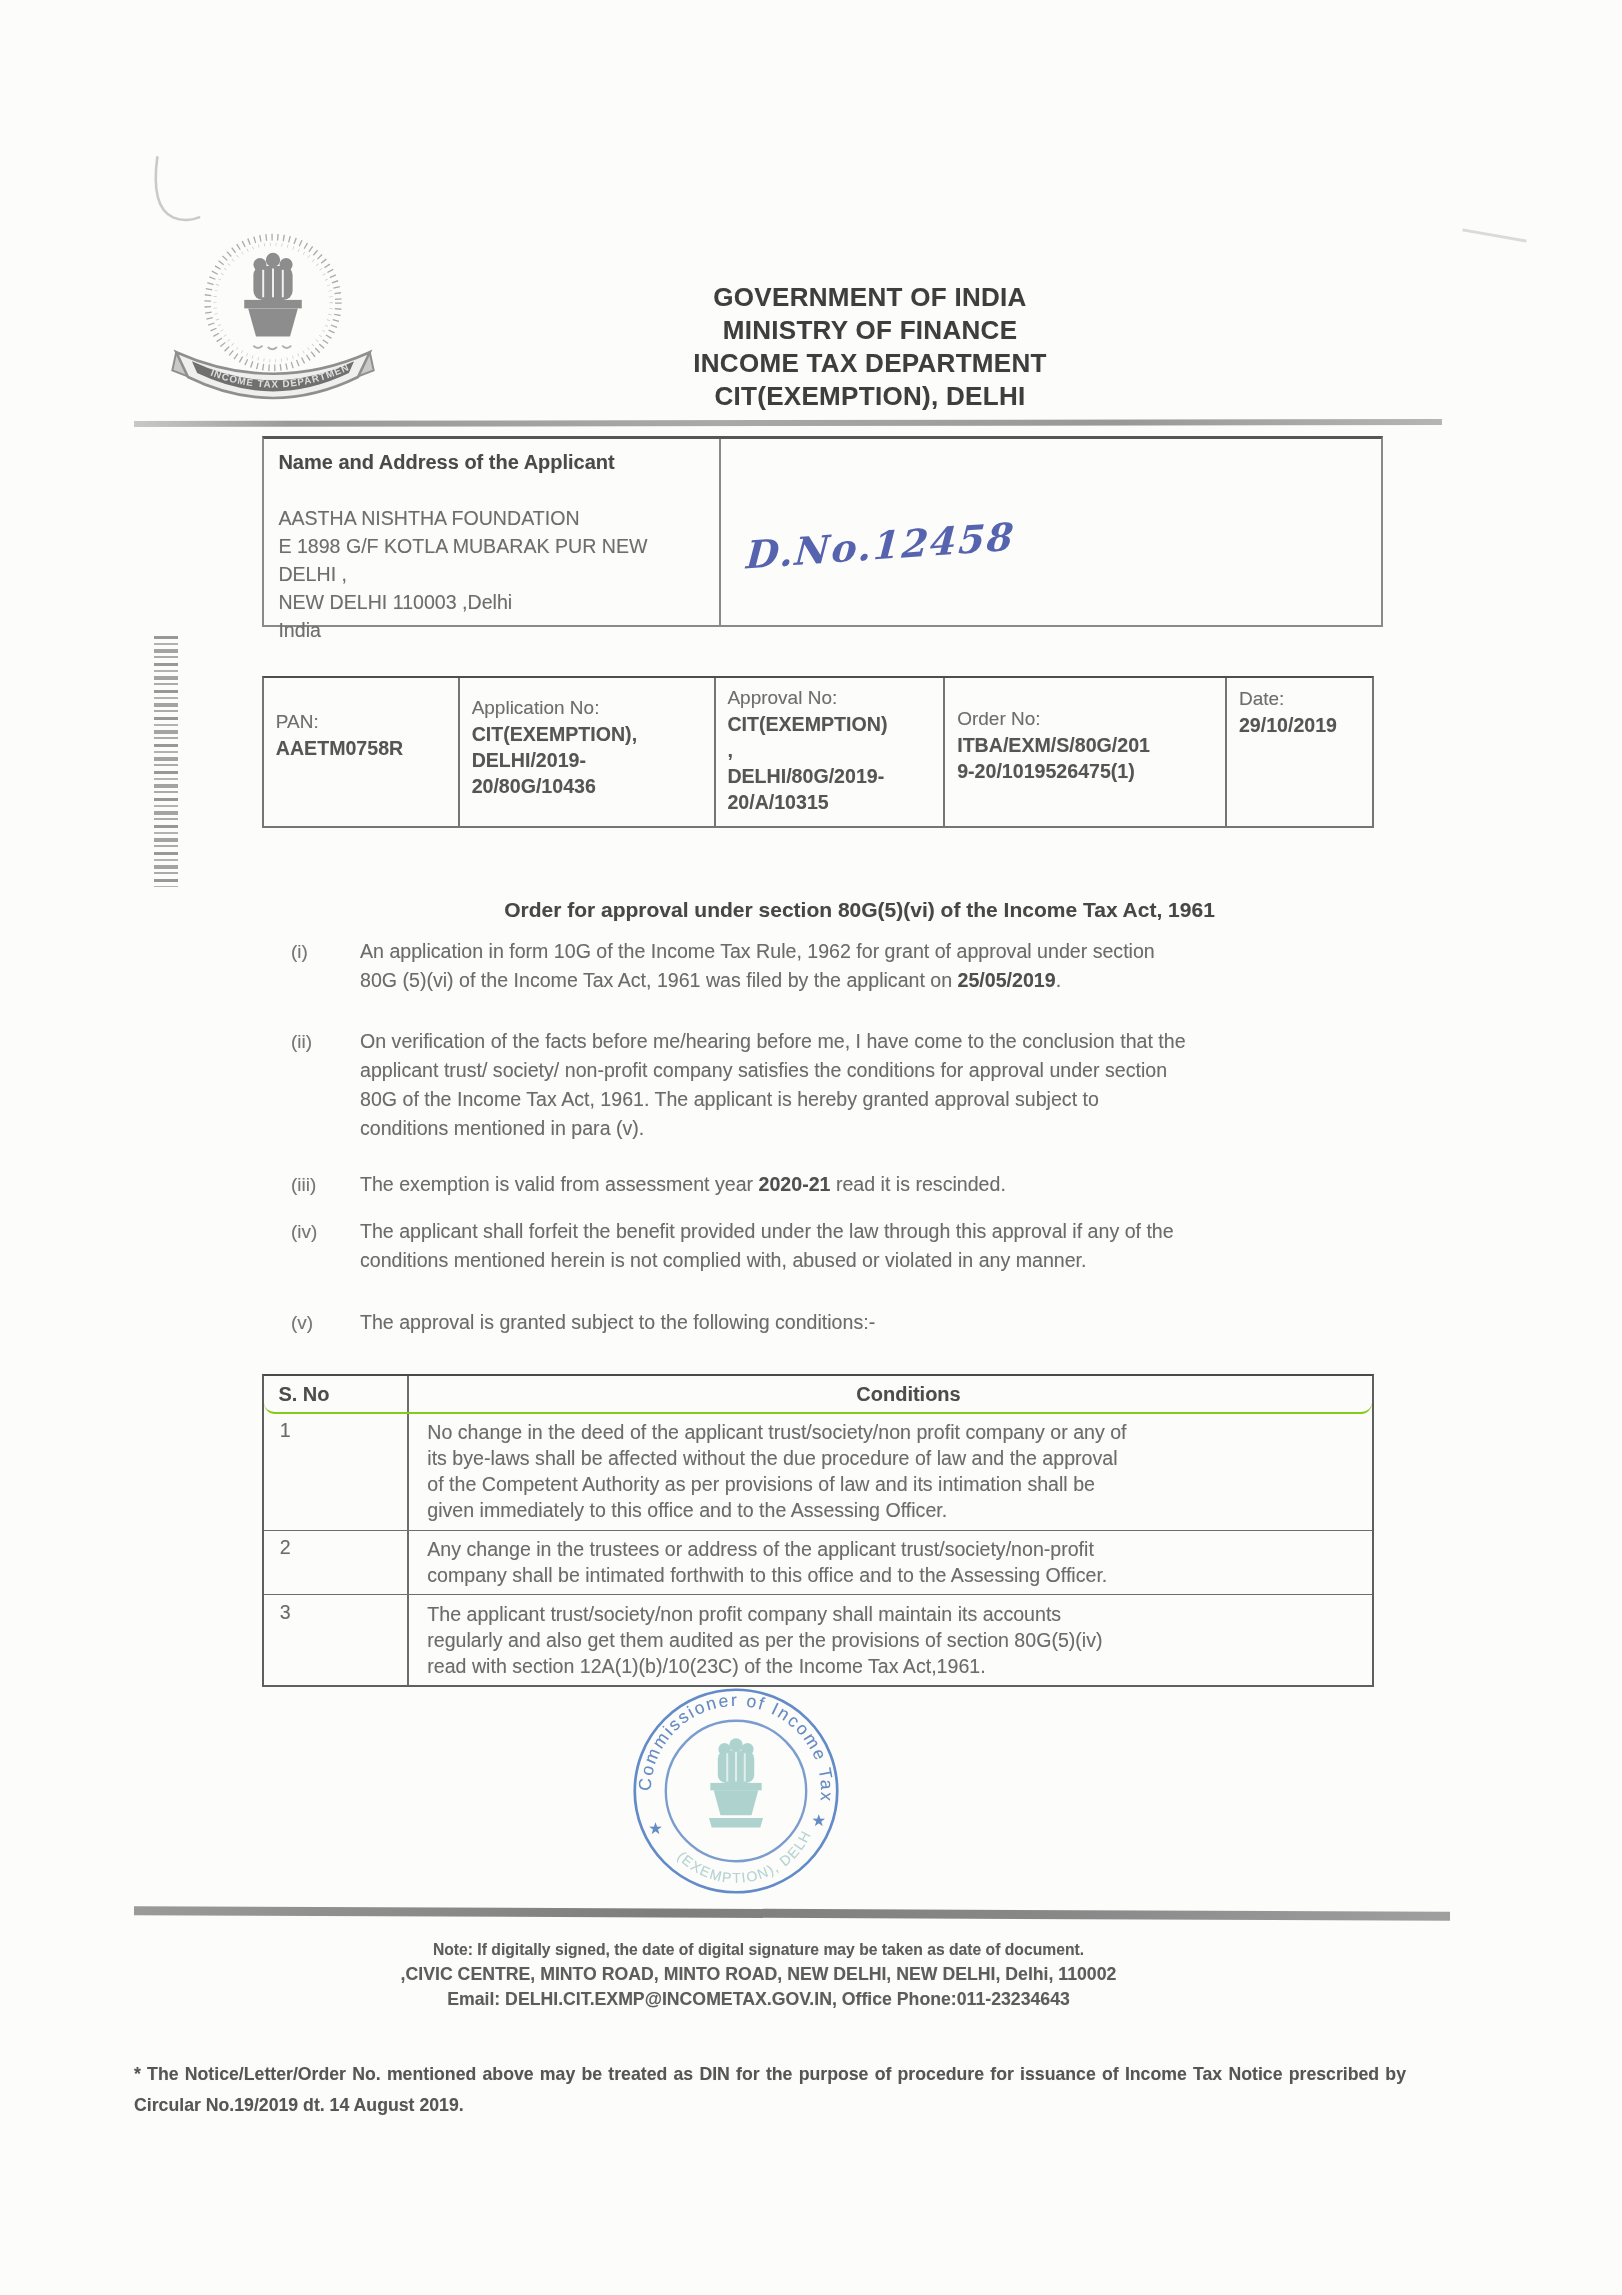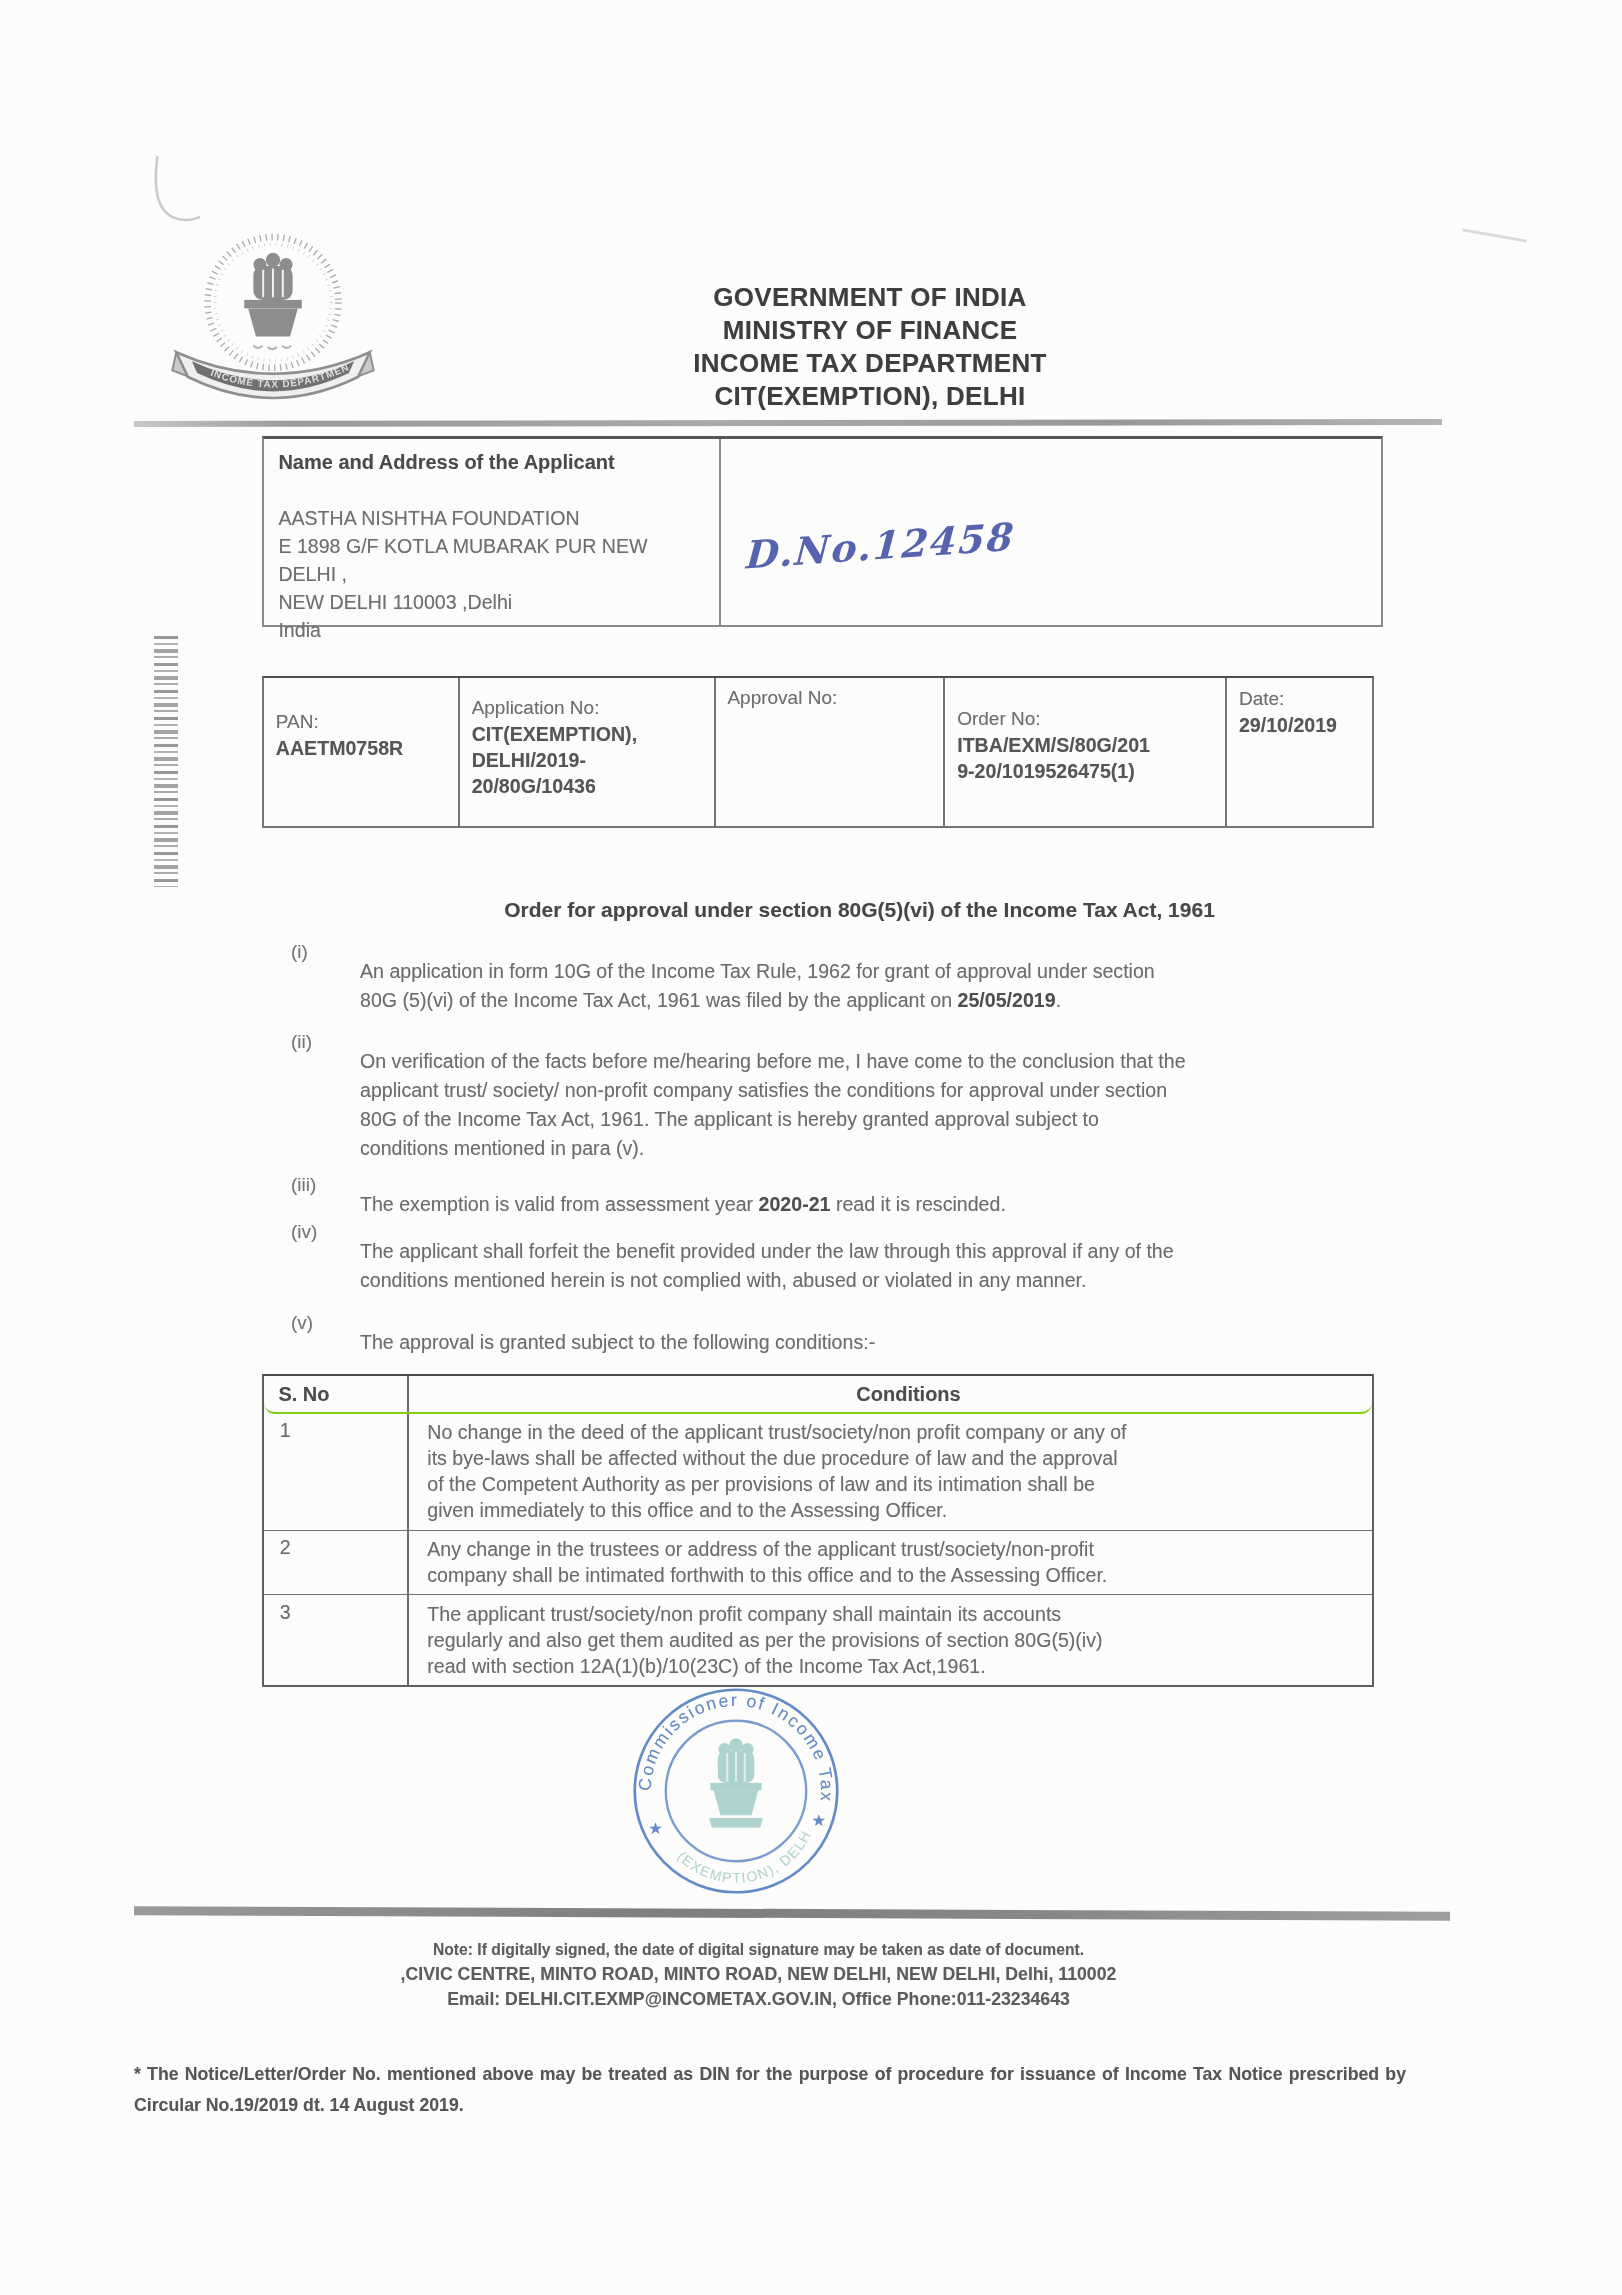--- a/index.html
+++ b/index.html
@@ -52,21 +52,21 @@
   .ref-val { font-weight:bold; color:#555; font-size:19.6px; white-space:pre-line; }
   .c1{width:196px; padding-top:31px;} .c2{width:256px; padding-top:17px;}
   .c3{width:230px; padding-top:6.5px;} .c4{width:282px; padding-top:27.5px;}
   .c5{width:145px; padding-top:7.9px;}
 
   
   .order-title { left:284px; top:898px; width:1151px; text-align:center;
     font-size:21px; font-weight:bold; color:#474747; }
   .para { left:291px; width:1106px; display:flex; }
   .pnum { width:69px; flex:none; font-size:19px; line-height:29px; color:#767676; }
-  .ptext { font-size:19.6px; line-height:29px; color:#6c6c6c; white-space:pre-line;margin-top:20px; }
+  .ptext { font-size:19.6px; line-height:29px; color:#6c6c6c; white-space:pre-line; }
   .ptext b { color:#4f4f4f; }
   .p1{top:937px;} .p2{top:1027px;} .p3{top:1170px;} .p4{top:1217px;} .p5{top:1308px;}
 
   
   .cond-table { left:262px; top:1374px; width:1112px;
     border:2px solid #5f5f5f; border-top:2.6px solid #4a4a4a; }
   .cond-hdr { display:flex; border-bottom:2px solid #84cc16;border-radius:11px; }
   .cond-hdr .h1 { width:145px; border-right:2px solid #6d6d6d; padding:6.5px 0 6.5px 14.4px;
     font-size:20px; font-weight:bold; color:#4c4c4c; }
   .cond-hdr .h2 { flex:1; text-align:center; padding:6.5px 0;
@@ -167,20 +167,24 @@
       <div class="ref-val">AAETM0758R</div>
     </div>
     <div class="ref-cell c2">
       <div>Application No:</div>
       <div class="ref-val">CIT(EXEMPTION),
 DELHI/2019-
 20/80G/10436</div>
     </div>
     <div class="ref-cell c3">
       <div>Approval No:</div>
+      <div class="ref-val">CIT(EXEMPTION)
+,
+DELHI/80G/2019-
+20/A/10315</div>
     </div>
     <div class="ref-cell c4">
       <div>Order No:</div>
       <div class="ref-val">ITBA/EXM/S/80G/201
 9-20/1019526475(1)</div>
     </div>
     <div class="ref-cell c5">
       <div>Date:</div>
       <div class="ref-val">29/10/2019</div>
     </div>

